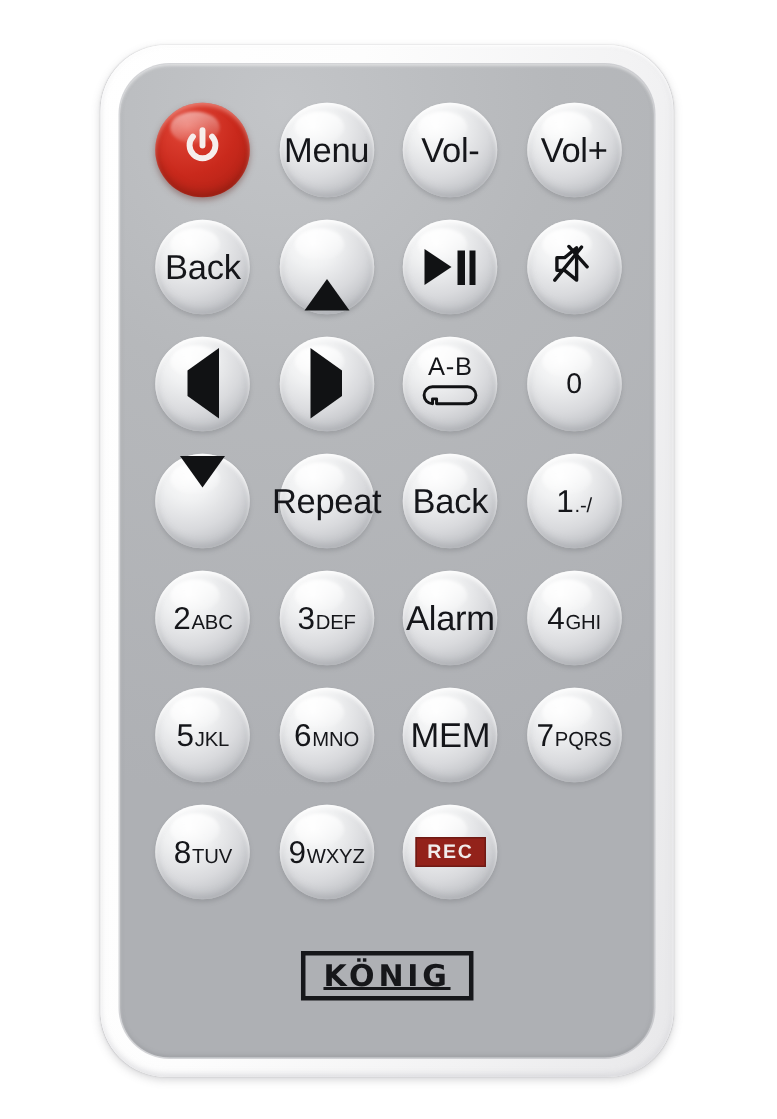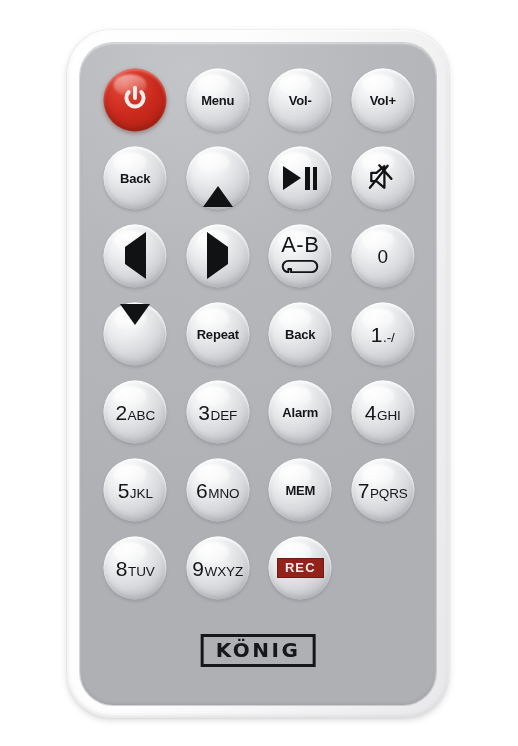--- a/index.html
+++ b/index.html
@@ -110,21 +110,21 @@
     position: relative;
     z-index: 2;
     color: #15161a;
     line-height: 1;
     display: flex;
     align-items: center;
     justify-content: center;
     white-space: nowrap;
   }
 
-  .lbl-text { font-size: 13px; letter-spacing: -0.2px; font-weight: bold; }
+  .lbl-text { font-size: 23px; letter-spacing: -0.2px; }
   .lbl-zero { font-size: 19px; }
 
   
   .numkey { display: flex; align-items: baseline; }
   .numkey .big { font-size: 21px; font-weight: 400; }
   .numkey .small { font-size: 13.5px; letter-spacing: -0.1px; margin-left: 0.5px; }
 
   
   .key.power .dome {
     background:
@@ -151,21 +151,21 @@
     width: 0; height: 0;
     border-top: 12px solid transparent;
     border-bottom: 12px solid transparent;
     border-left: 18px solid #111214;
   }
   .playpause .p-bars { display: flex; gap: 3px; }
   .playpause .p-bars span { display: block; width: 4.5px; height: 23px; background: #111214; }
 
   
   .ab-key .face { flex-direction: column; gap: 2px; }
-  .ab-key .ab-text { font-size: 22px; letter-spacing: 0.5px; }
+  .ab-key .ab-text { font-size: 17px; letter-spacing: 0.5px; }
 
   
   .rec-badge {
     background: #93221a;
     color: #f1eceb;
     font-size: 13px;
     font-weight: 700;
     letter-spacing: 1.1px;
     padding: 2.5px 7px 3px 7px;
     border: 1px solid #6f1a14;
@@ -183,20 +183,21 @@
     background: transparent;
   }
   .brand-text {
     font-family: "DejaVu Sans", sans-serif;
     font-size: 20px;
     font-weight: 700;
     letter-spacing: 2.5px;
     color: #16171a;
     line-height: 1;
     display: block;
+    text-decoration: underline;
   }
 </style>
 </head>
 <body>
 
 <div id="stage">
 
   <div class="remote-shell">
 
     <div class="keypad-face">

